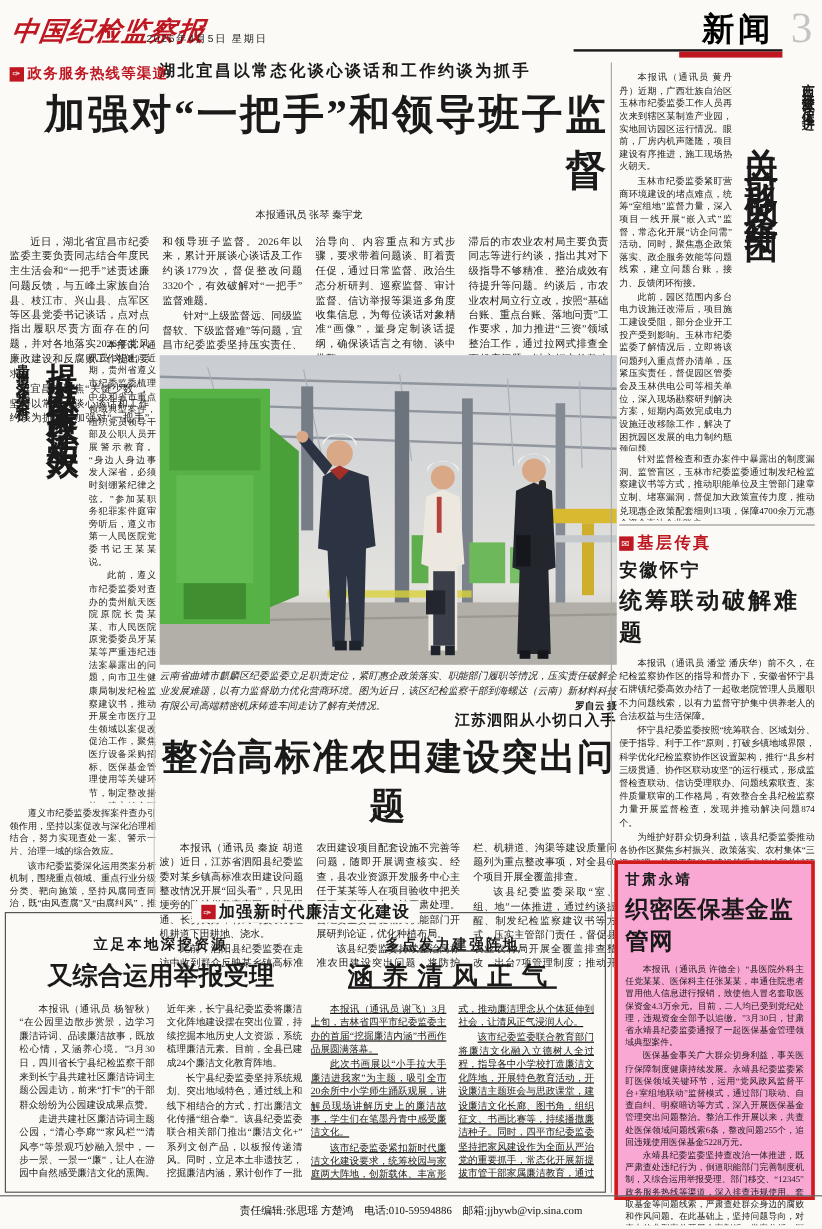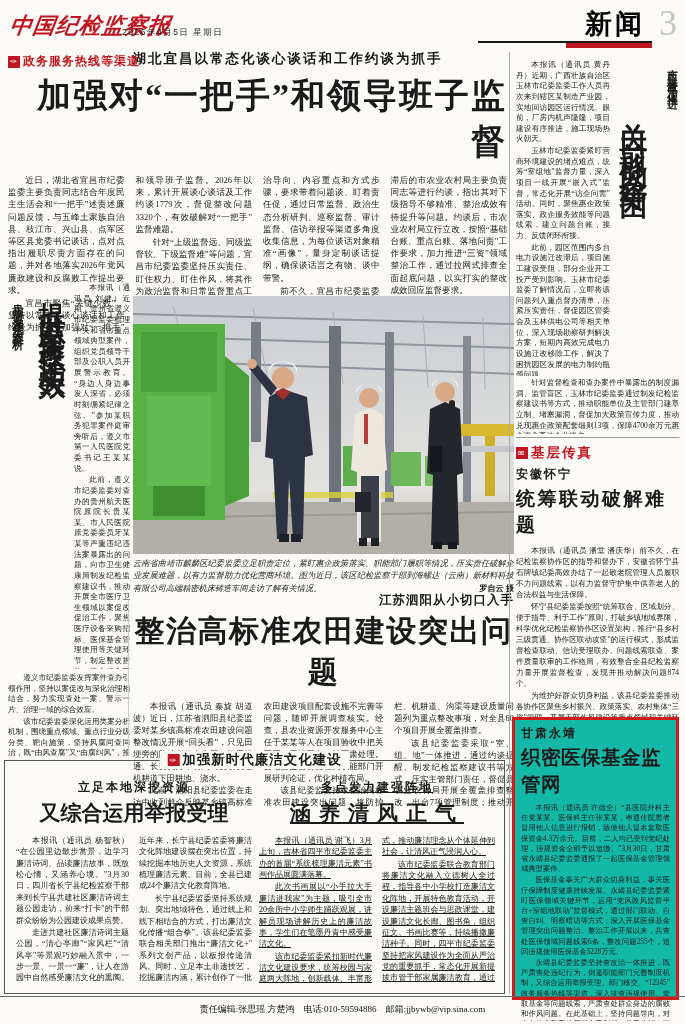--- a/index.html
+++ b/index.html
@@ -51,24 +51,24 @@
   
   .vrule{position:absolute;left:509px;top:52px;width:1px;height:942px;background:#aaa;}
   .gx{position:absolute;left:516px;top:56px;width:163px;height:378px;}
   .gx-kicker{position:absolute;right:0;top:4px;writing-mode:vertical-rl;font-weight:bold;font-size:10.5px;letter-spacing:3px;}
   .gx-headline{position:absolute;left:98px;top:44px;writing-mode:vertical-rl;font-weight:bold;font-size:28px;letter-spacing:10px;height:334px;}
   .gx-top{position:absolute;left:0;top:4px;width:94px;height:316px;font-size:7.6px;line-height:1.4;overflow:hidden;}
   .gx-bottom{position:absolute;left:0;top:322px;width:163px;height:56px;font-size:7.6px;line-height:1.4;overflow:hidden;}
   .rs-div{position:absolute;left:516px;top:437px;width:163px;height:1px;background:#999;}
   .jc-label{position:absolute;left:516px;top:444px;display:flex;align-items:center;color:#bf1722;font-weight:bold;font-size:13.5px;letter-spacing:2px;}
   .hn{position:absolute;left:516px;top:466px;width:163px;}
-  .hn-kicker{font-size:12px;font-weight:bold;letter-spacing:2px;}
+  .hn-kicker{font-size:15px;font-weight:bold;letter-spacing:2px;}
   .hn-headline{font-size:19px;font-weight:bold;letter-spacing:2.5px;margin-top:3px;}
   .hn-body{margin-top:7px;height:206px;overflow:hidden;font-size:7.6px;line-height:1.45;}
-  .yj{position:absolute;left:512px;top:717px;width:167px;height:283px;border:3px solid #d01b1b;box-sizing:border-box;background:#14b8a6;}
+  .yj{position:absolute;left:512px;top:717px;width:167px;height:283px;border:3px solid #d01b1b;box-sizing:border-box;background:#f9a8d4;}
   .yj-in{padding:5px 6px 0 6px;}
   .yj-kicker{font-size:12px;font-weight:bold;letter-spacing:2px;}
   .yj-headline{font-size:19.5px;font-weight:bold;margin-top:2px;letter-spacing:0.5px;}
   .yj-body{margin-top:5px;height:218px;overflow:hidden;font-size:7.3px;line-height:1.4;}
   
   .foot-rule{position:absolute;left:0;top:996px;width:685px;height:1px;background:#666;}
   .footer{position:absolute;left:0;top:1003px;width:685px;text-align:center;font-size:9px;color:#111;}
   .thin-vr{position:absolute;left:128px;top:600px;width:1px;height:156px;background:#ccc;}
 </style>
 </head>
@@ -83,20 +83,21 @@
   <div class="hdr-rule"></div>
   <div class="hdr-redbar"></div>
 
   <div class="lead">
     <div class="lead-kicker sans">
       <span class="badge">✑</span>
       <span>政务服务热线等渠道</span>
     </div>
     <div class="lead-sub">湖北宜昌以常态化谈心谈话和工作约谈为抓手</div>
     <div class="lead-headline">加强对“一把手”和领导班子监督</div>
+    <div class="lead-byline">本报通讯员 张琴 秦宇龙</div>
     <div class="lead-body jtext">
       <p>近日，湖北省宜昌市纪委监委主要负责同志结合年度民主生活会和“一把手”述责述廉问题反馈，与五峰土家族自治县、枝江市、兴山县、点军区等区县党委书记谈话，点对点指出履职尽责方面存在的问题，并对各地落实2026年党风廉政建设和反腐败工作提出要求。</p>
       <p>宜昌市聚焦“关键少数”，坚持以常态化谈心谈话和工作约谈为抓手，加强对“一把手”和领导班子监督。2026年以来，累计开展谈心谈话及工作约谈1779次，督促整改问题3320个，有效破解对“一把手”监督难题。</p>
       <p>针对“上级监督远、同级监督软、下级监督难”等问题，宜昌市纪委监委坚持压实责任、盯住权力、盯住作风，将其作为政治监督和日常监督重点工作任务强力推进。为确保监督实效，该市纪委监委精心制定工作方案，明确谈话约谈的政治导向、内容重点和方式步骤，要求带着问题谈、盯着责任促，通过日常监督、政治生态分析研判、巡察监督、审计监督、信访举报等渠道多角度收集信息，为每位谈话对象精准“画像”，量身定制谈话提纲，确保谈话言之有物、谈中带警。</p>
       <p>前不久，宜昌市纪委监委主要负责同志召开工作约谈会，对在整治群众身边不正之风和腐败问题工作中进展相对滞后的市农业农村局主要负责同志等进行约谈，指出其对下级指导不够精准、整治成效有待提升等问题。约谈后，市农业农村局立行立改，按照“基础台账、重点台账、落地问责”工作要求，加力推进“三资”领域整治工作，通过拉网式排查全面起底问题，以实打实的整改成效回应监督要求。</p>
       <p>谈话的目的在于解决问题。宜昌市纪委监委着力贯通“谈话—反馈—整改—评估—问责”全链条闭环管理机制，防止“一谈了之”。每次谈话后，都会形成详实的问题清单，明确整改时限和责任人，跟踪督办、定期调度进展，对整改不力、敷衍塞责的严肃追责问责。</p>
 
     </div>
   </div>
 
@@ -224,21 +225,21 @@
         <p>本报讯（通讯员 杨智秋）“在公园里边散步赏景，边学习廉洁诗词、品读廉洁故事，既放松心情，又涵养心境。”3月30日，四川省长宁县纪检监察干部来到长宁县共建社区廉洁诗词主题公园走访，前来“打卡”的干部群众纷纷为公园建设成果点赞。</p>
         <p>走进共建社区廉洁诗词主题公园，“清心亭廊”“家风栏”“清风亭”等景观巧妙融入景中，一步一景、一景一“廉”，让人在游园中自然感受廉洁文化的熏陶。近年来，长宁县纪委监委将廉洁文化阵地建设摆在突出位置，持续挖掘本地历史人文资源，系统梳理廉洁元素。目前，全县已建成24个廉洁文化教育阵地。</p>
         <p>长宁县纪委监委坚持系统规划、突出地域特色，通过线上和线下相结合的方式，打出廉洁文化传播“组合拳”。该县纪委监委联合相关部门推出“廉洁文化+”系列文创产品，以板报传递清风。同时，立足本土非遗技艺，挖掘廉洁内涵，累计创作了一批思想性、艺术性兼备的廉洁主题作品，包括《作品·廉心》等微视频、音频和漫画作品，以及《竹海清廉》《清风微小说》等融媒体产品，在主流平台广泛传播，让廉洁文化可观、可听、可感。</p>
 
       </div>
     </div>
     <div class="cul-art right">
       <div class="cul-kicker">多点发力建强阵地</div>
       <div class="cul-headline wide">涵养清风正气</div>
       <div class="cul-body jtext">
-        <p>本报讯（通讯员 谢飞）3月上旬，吉林省四平市纪委监委主办的首届“系统梳理廉洁元素”书画作品展圆满落幕。</p>
+        <p>本报讯（通讯员 谢飞）3月上旬，吉林省四平市纪委监委主办的首届“挖掘廉洁内涵”书画作品展圆满落幕。</p>
         <p>此次书画展以“小手拉大手 廉洁进我家”为主题，吸引全市20余所中小学师生踊跃观展，讲解员现场讲解历史上的廉洁故事，学生们在笔墨丹青中感受廉洁文化。</p>
         <p>该市纪委监委紧扣新时代廉洁文化建设要求，统筹校园与家庭两大阵地，创新载体、丰富形式，推动廉洁理念从个体延伸到社会，让清风正气浸润人心。</p>
         <p>该市纪委监委联合教育部门将廉洁文化融入立德树人全过程，指导各中小学校打造廉洁文化阵地，开展特色教育活动，开设廉洁主题班会与思政课堂，建设廉洁文化长廊、图书角，组织征文、书画比赛等，持续播撒廉洁种子。同时，四平市纪委监委坚持把家风建设作为全面从严治党的重要抓手，常态化开展新提拔市管干部家属廉洁教育，通过组织参观警示教育展、召开助廉座谈会、播放“廉洁家书”等形式，教育引导干部家属当好“廉内助”、守好“幸福门”，以醇正家风涵养清朗党风政风。</p>
 
       </div>
     </div>
   </div>
 
   <div class="vrule"></div>
 

